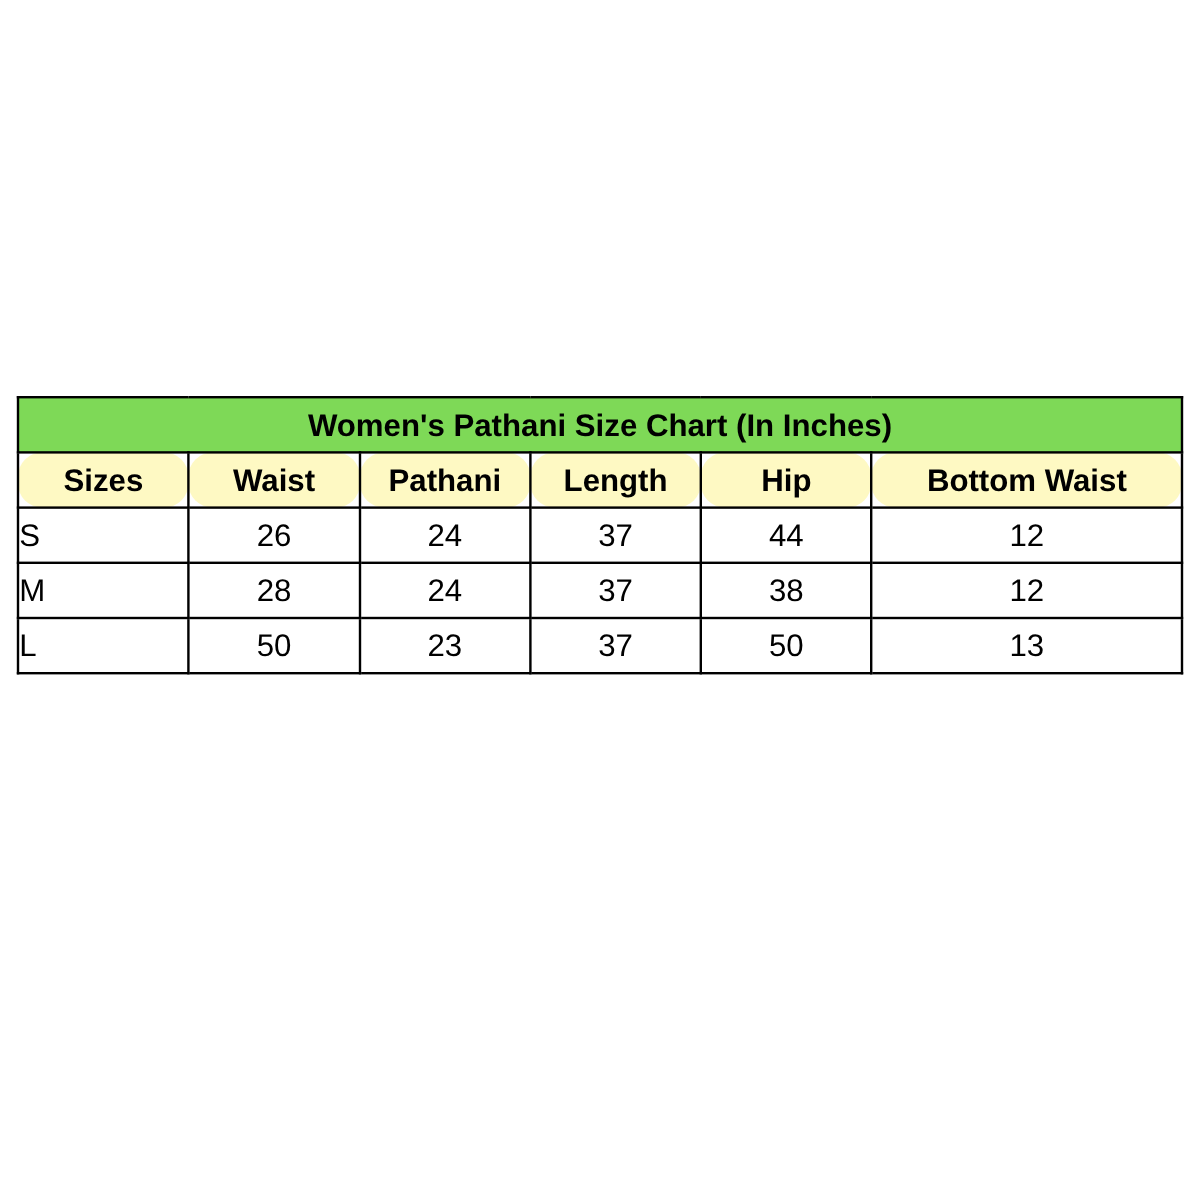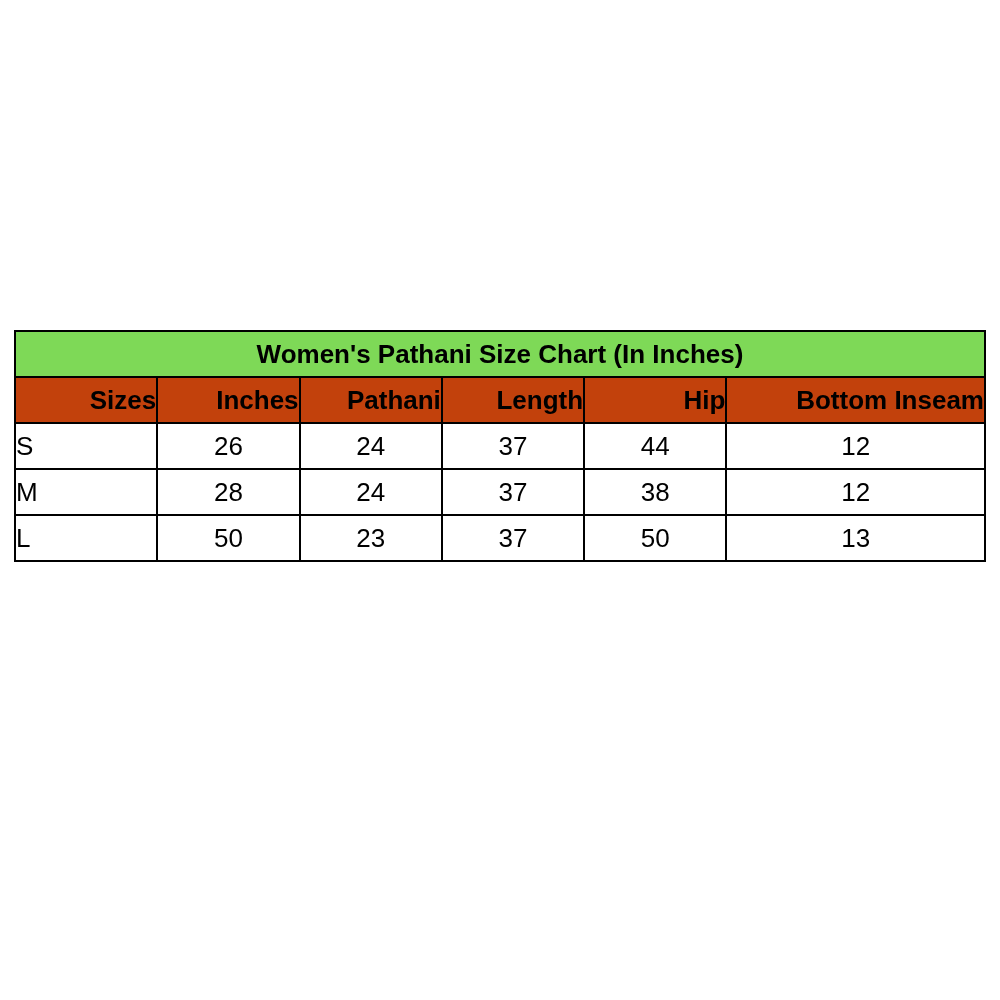--- a/index.html
+++ b/index.html
@@ -38,28 +38,29 @@
   }
   .title-cell {
     background: #7ed957;
     text-align: center;
     font-weight: bold;
     font-size: 30px;
     height: 52px;
     line-height: 52px;
   }
   .header-cell {
-    background: #c2410c;
+    background: #fef9c3;
     font-weight: bold;
-    text-align: right;
+    text-align: center;
     padding-left: 8px;
     font-size: 28px;
     height: 46px;
     line-height: 46px;
     white-space: nowrap;
+    border-radius: 20px;
   }
   .size-cell {
     text-align: left;
     padding-left: 6px;
   }
   .value-cell {
     text-align: center;
     margin-left: 48px;
   }
   
@@ -82,25 +83,25 @@
         <col class="c3">
         <col class="c4">
         <col class="c5">
     </colgroup>
     <tbody>
       <tr>
         <td class="title-cell" colspan="6">Women's Pathani Size Chart (In Inches)</td>
       </tr>
       <tr>
         <td class="header-cell">Sizes</td>
-        <td class="header-cell">Inches</td>
+        <td class="header-cell">Waist</td>
         <td class="header-cell">Pathani</td>
         <td class="header-cell">Length</td>
         <td class="header-cell">Hip</td>
-        <td class="header-cell">Bottom Inseam</td>
+        <td class="header-cell">Bottom Waist</td>
       </tr>
       <tr>
         <td class="size-cell">S</td>
         <td class="value-cell">26</td>
         <td class="value-cell">24</td>
         <td class="value-cell">37</td>
         <td class="value-cell">44</td>
         <td class="value-cell">12</td>
       </tr>
       <tr>

